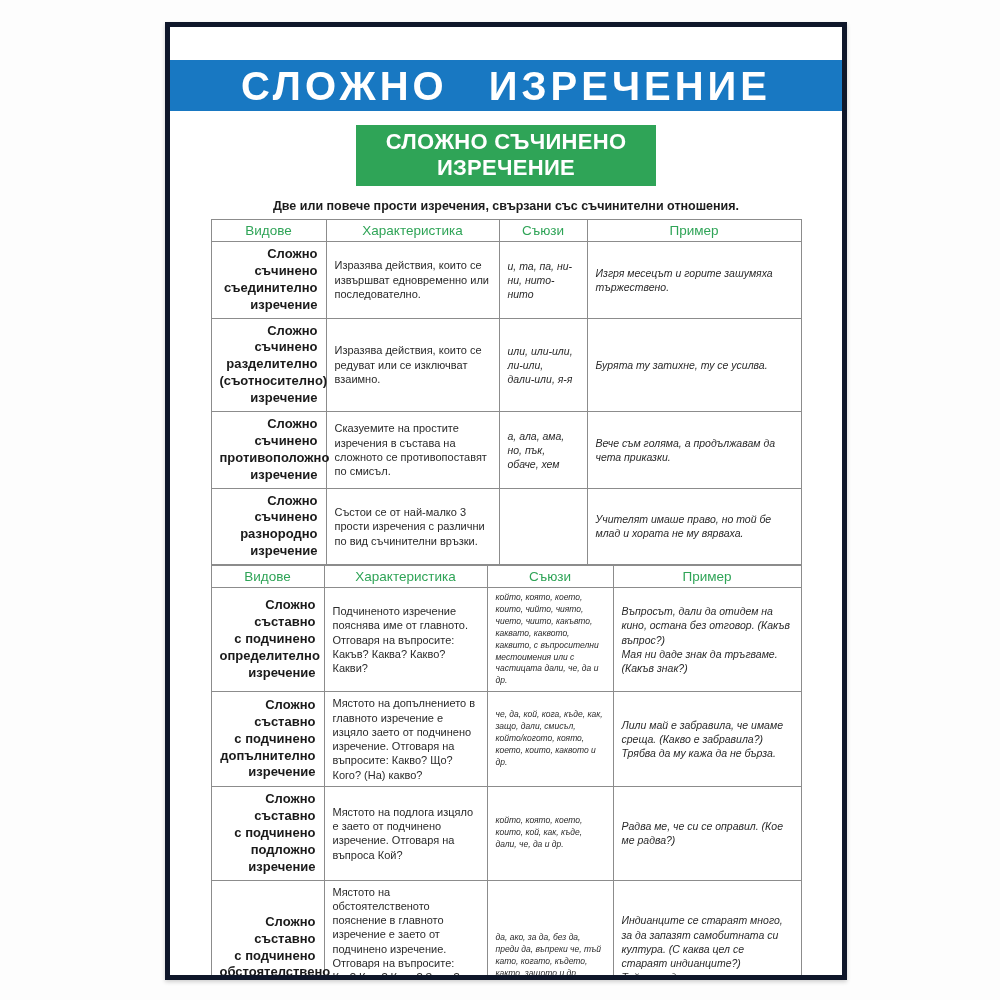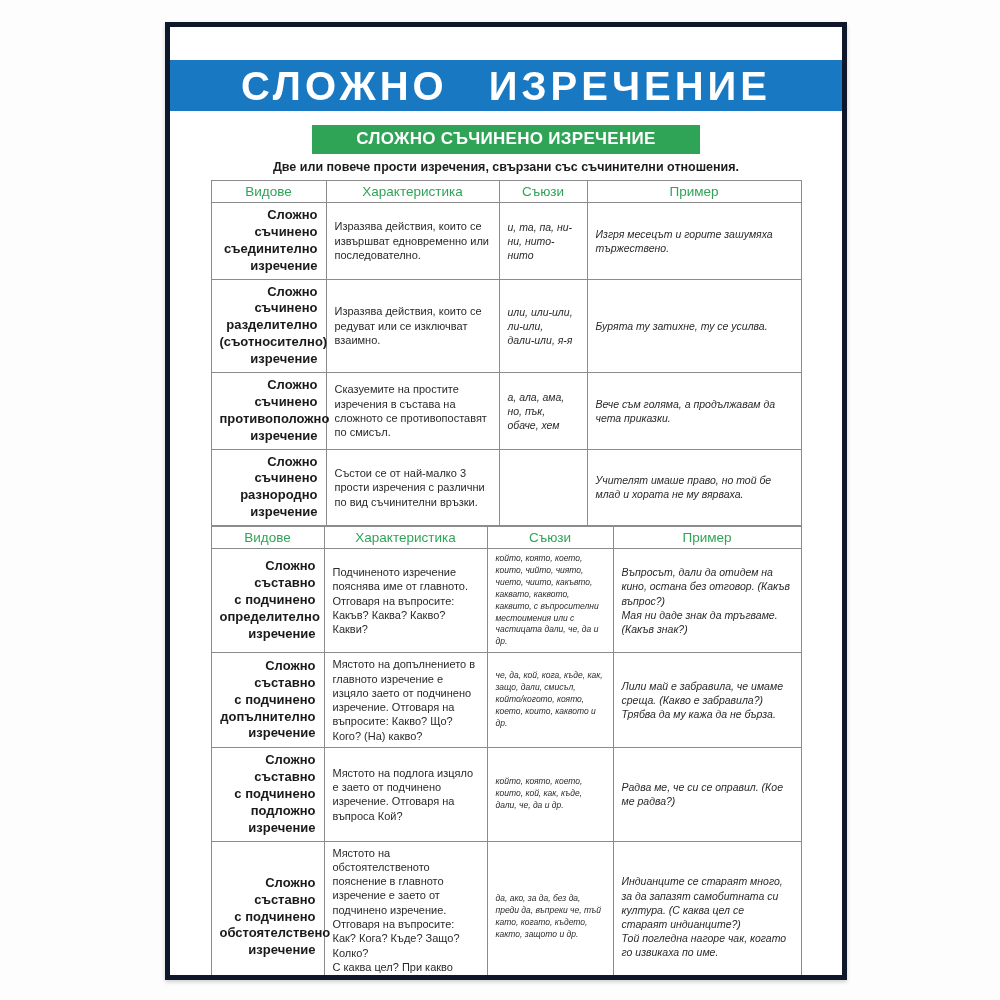--- a/index.html
+++ b/index.html
@@ -15,29 +15,29 @@
   }
   .blue-band{
     margin-top:33px;height:51px;background:#1878c2;
     display:flex;align-items:center;justify-content:center;
   }
   .main-title{
     color:#ffffff;font-size:40px;font-weight:bold;
     letter-spacing:4px;word-spacing:26px;line-height:1;
   }
   .section-banner{
-    width:388px;margin:0 auto;background:#2fa457;color:#ffffff;
-    text-align:center;font-weight:bold;font-size:17px;
+    width:300px;margin:0 auto;background:#2fa457;color:#ffffff;
+    text-align:center;font-weight:bold;font-size:22px;
     padding:4px 0 5px;letter-spacing:.3px;
   }
   .banner-1{margin-top:14px;}
   .banner-2{margin-top:21px;}
   .subtitle{
     text-align:center;font-size:12.5px;color:#1c1c1c;
-    margin:6px 0 6px;font-weight:bold;
+    margin:13px 0 6px;font-weight:bold;
   }
   table.grid{
     width:590px;margin:0 auto;border-collapse:collapse;table-layout:fixed;
   }
   table.grid th, table.grid td{
     border:1px solid #8c8c8c;padding:4px 8px;vertical-align:middle;
     white-space:pre-line;
   }
   table.grid th{
     color:#2fa457;font-size:13.5px;font-weight:normal;padding:3px 2px;

